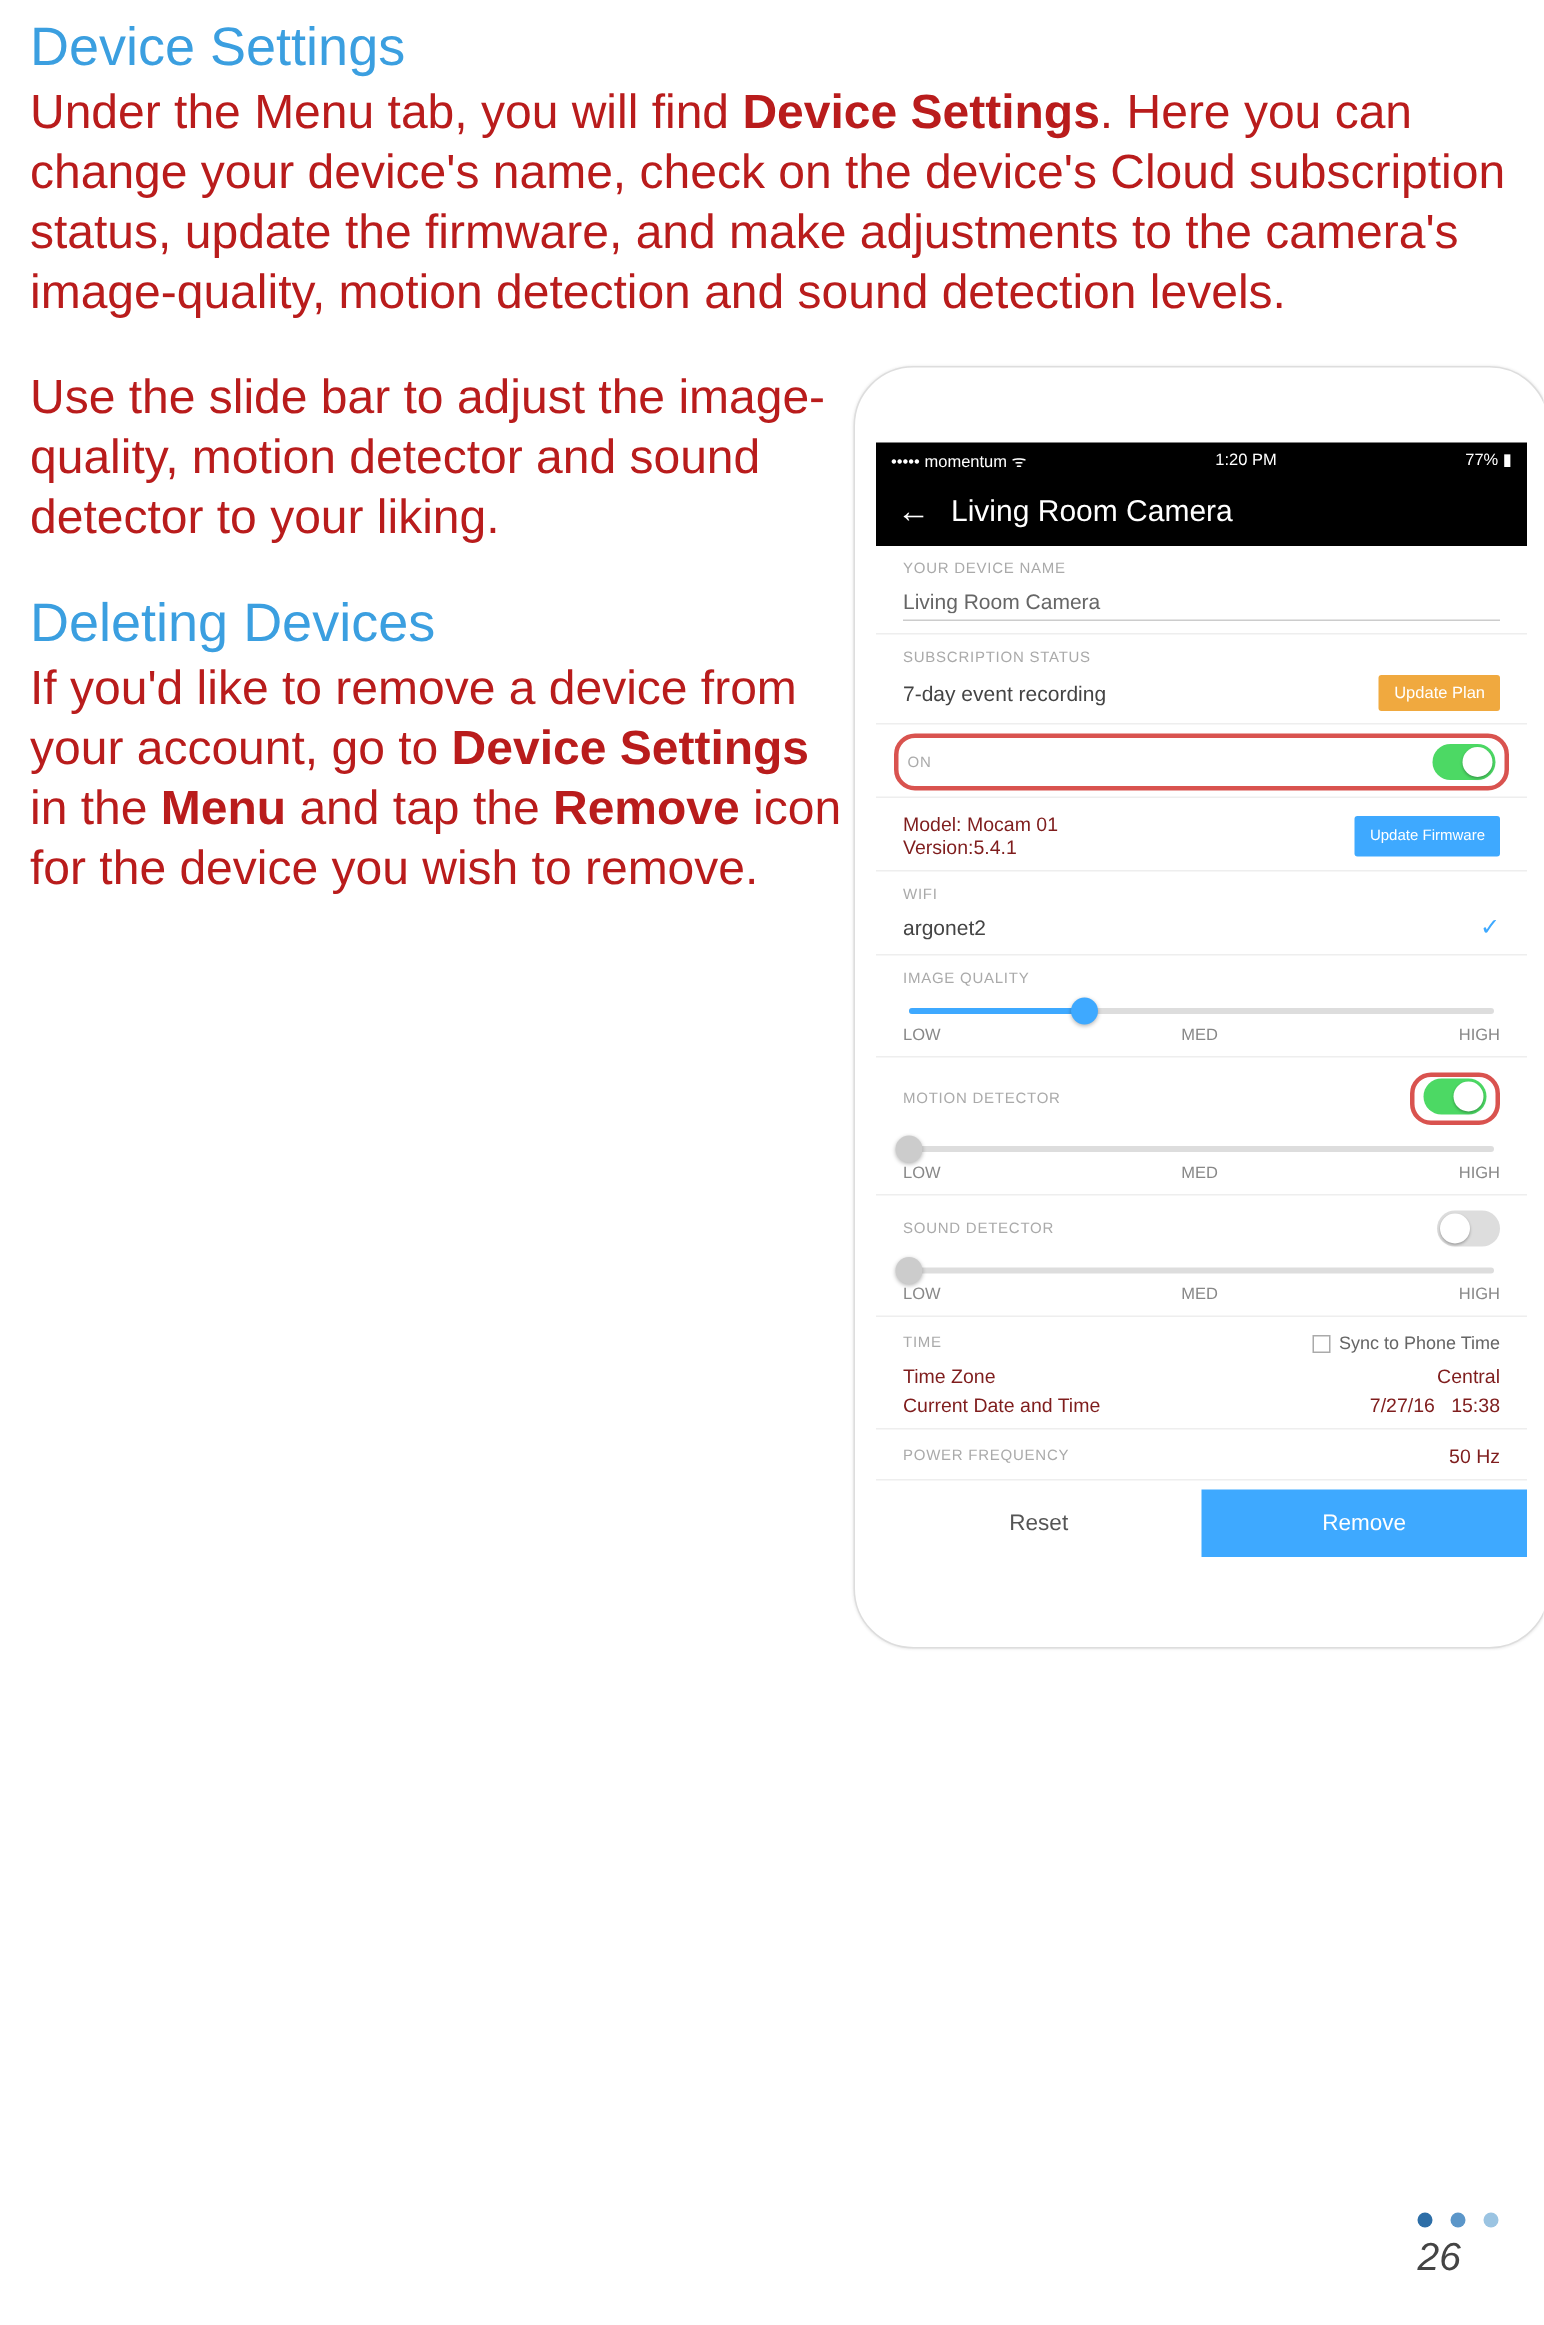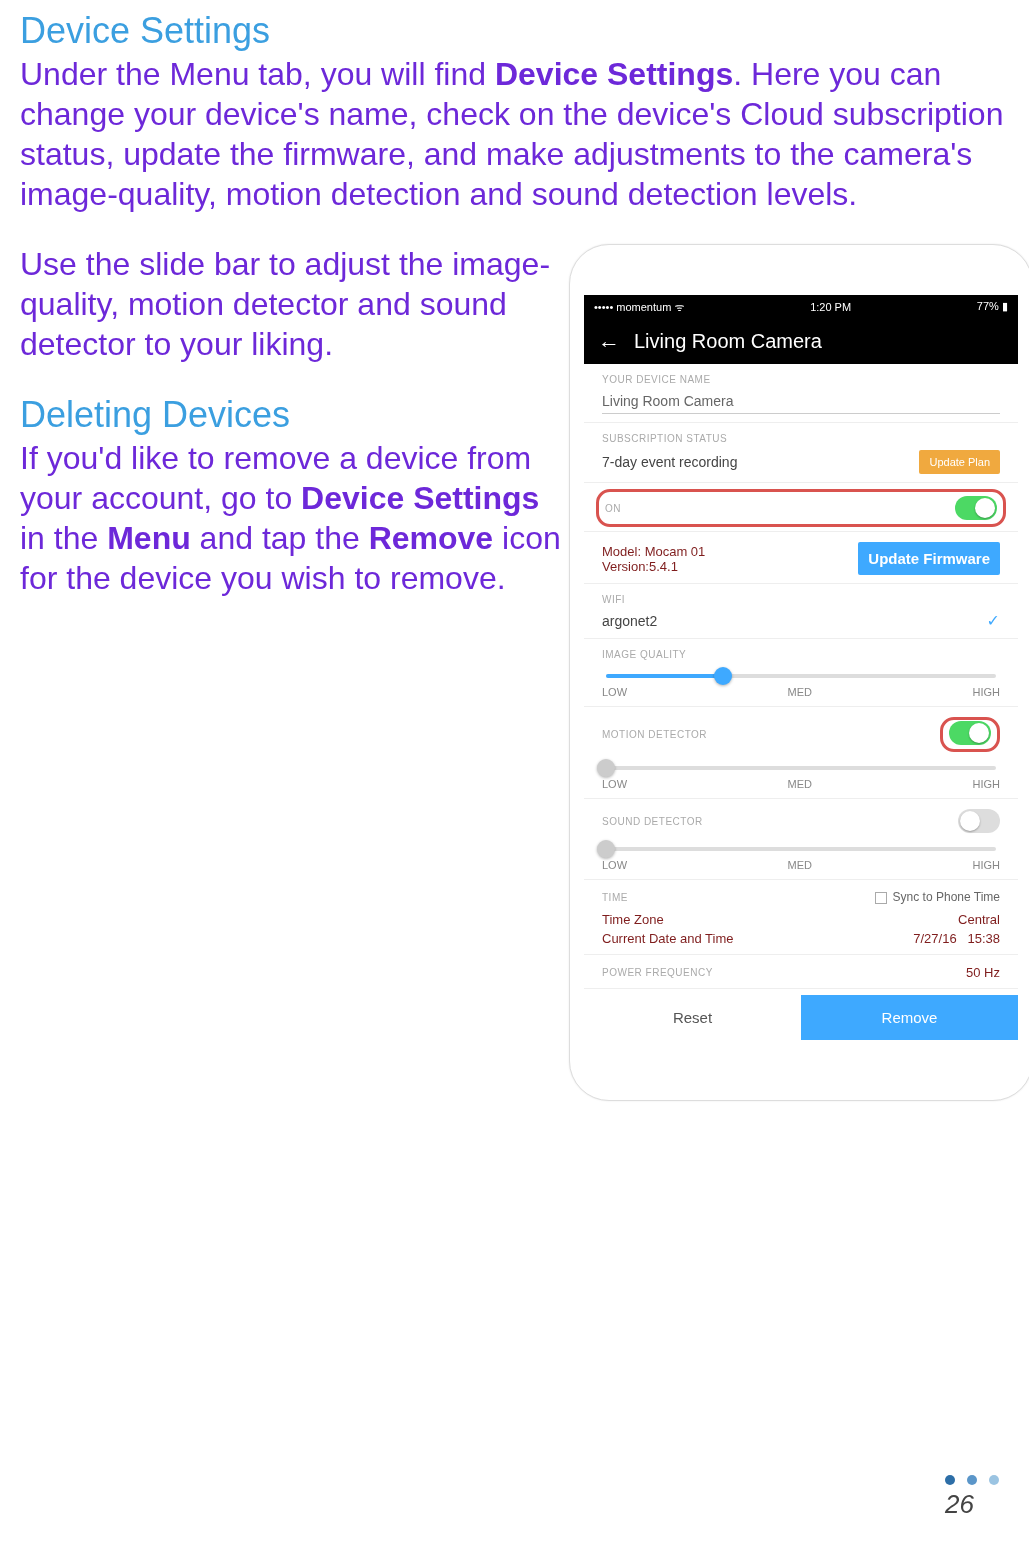--- a/index.html
+++ b/index.html
@@ -13,21 +13,21 @@
   }
   .doc-wrap { position: relative; width: 100%; height: 100%; }
   .heading {
     color: #3b9fe0;
     font-size: 36px;
     font-weight: 400;
     margin-bottom: 2px;
   }
   .body-text {
     font-size: 32px;
-    color: #6d28d9;
+    color: #b91c1c;
     line-height: 1.25;
     margin-bottom: 30px;
   }
   .two-col {
     display: flex;
     align-items: flex-start;
   }
   .left-col { flex: 1; }
   .right-col { width: 440px; }
 
@@ -97,25 +97,24 @@
     background: #f0a93f;
     color: #fff;
     font-size: 11px;
     padding: 6px 10px;
     border: none;
     border-radius: 2px;
   }
   .btn-blue {
     background: #3ea9ff;
     color: #fff;
-    font-size: 15px;
+    font-size: 10px;
     padding: 8px 10px;
     border: none;
     border-radius: 2px;
-    font-weight: bold;
   }
   .toggle {
     width: 42px; height: 24px;
     border-radius: 12px;
     position: relative;
     display: inline-block;
   }
   .toggle.on { background: #4cd964; }
   .toggle.off { background: #ddd; }
   .toggle .knob {

